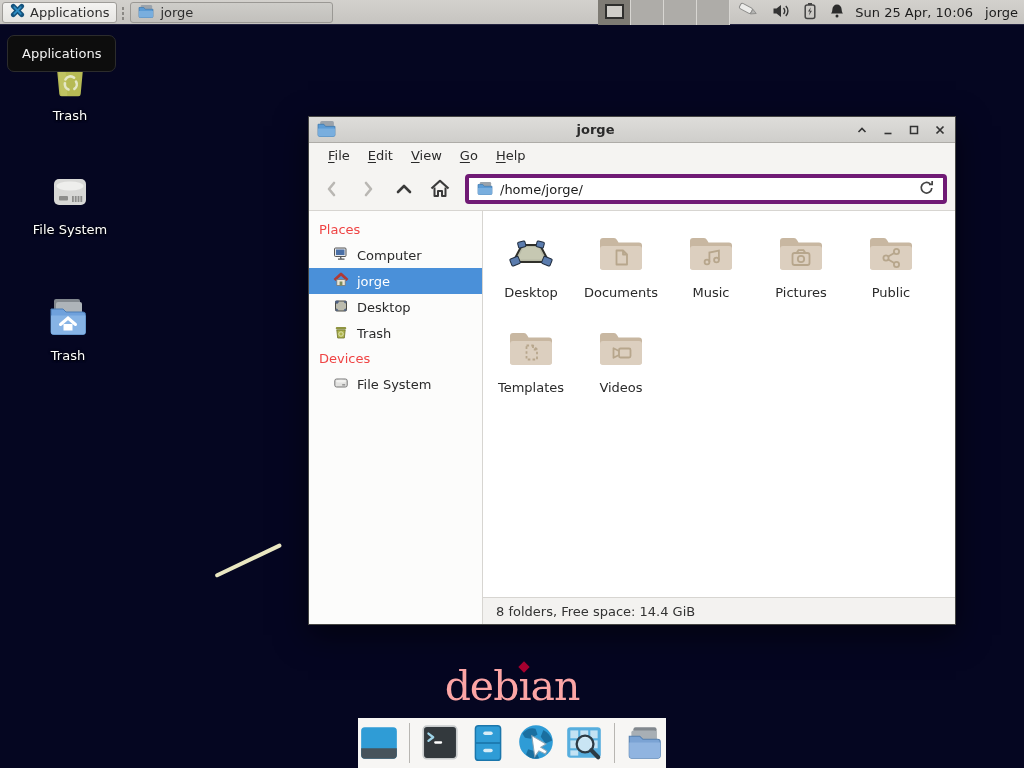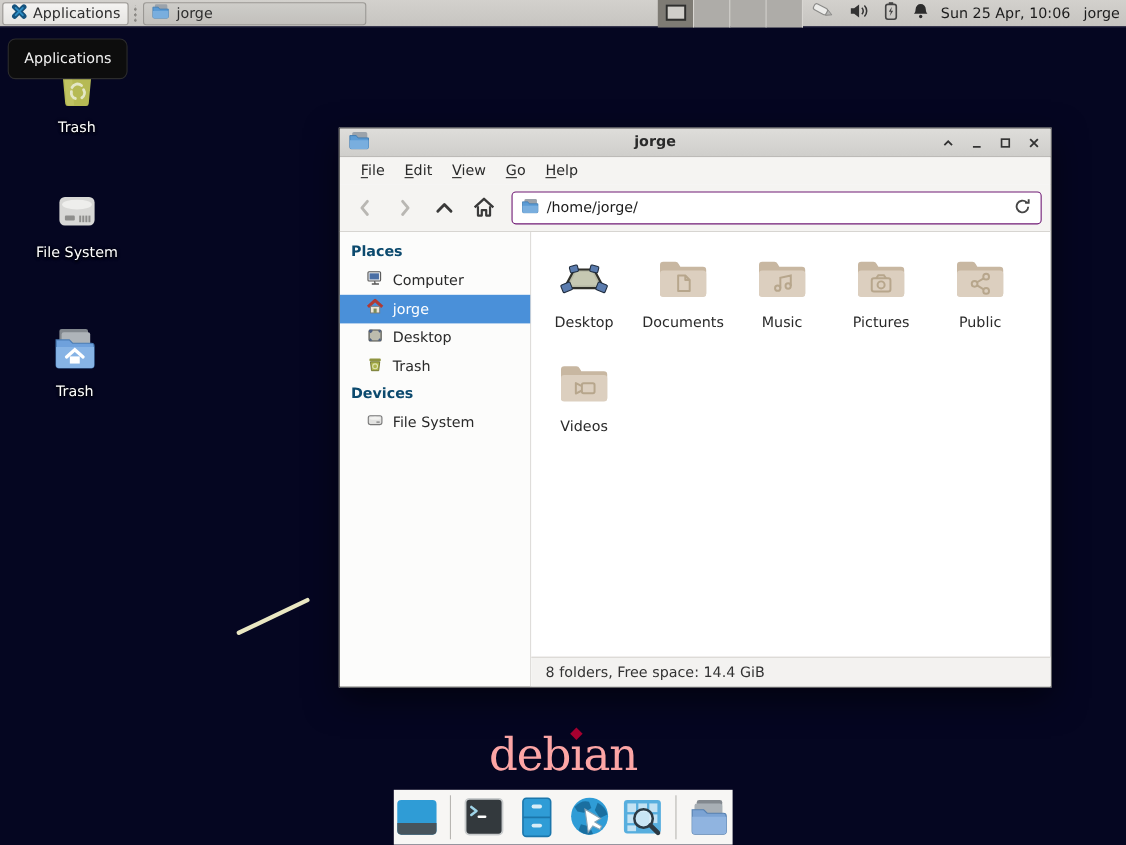--- a/index.html
+++ b/index.html
@@ -88,31 +88,31 @@
   }
   .menu-item { padding:3px 9px; color:#2a2a2a; }
 
   .toolbar {
     height:43px; background:#f5f4f2; border-bottom:1px solid #d7d5d1;
     display:flex; align-items:center; padding:0 8px; gap:6px; flex:0 0 auto;
   }
   .tool-btn { width:30px; height:30px; display:flex; align-items:center; justify-content:center; border-radius:3px; }
   .path-entry {
     flex:1; height:30px; margin-left:4px; background:#fff;
-    border:1px solid #701a75; border-radius:4px;
+    border:4px solid #701a75; border-radius:4px;
     display:flex; align-items:center; padding:0 8px; gap:7px;
   }
   .path-entry .ptext { flex:1; color:#1a1a1a; }
 
   .content { flex:1; display:flex; min-height:0; }
   .sidebar {
     width:174px; background:#fcfcfb; border-right:1px solid #d7d5d1;
     padding-top:6px; flex:0 0 auto;
   }
-  .side-header { font-weight:bold; color:#0c4a6e; padding:5px 0 5px 10px; }
+  .side-header { font-weight:normal; color:#ef4444; padding:5px 0 5px 10px; }
   .side-row { height:26px; display:flex; align-items:center; gap:8px; padding-left:24px; color:#2a2a2a; }
   .side-row.selected { background:#4a90d9; color:#fff; }
 
   .mainpane { flex:1; position:relative; background:#fff; display:flex; flex-direction:column; }
   .filegrid {
     padding:8px 0 0 3px;
     display:grid; grid-template-columns:repeat(5,90px); grid-auto-rows:95px;
     flex:1; align-content:start;
   }
   .fitem { display:flex; flex-direction:column; align-items:center; padding-top:9px; }
@@ -490,20 +490,30 @@
                 <circle cx="19" cy="30" r="2.6"></circle>
                   <circle cx="29.5" cy="23.5" r="2.6"></circle>
                   <circle cx="29.5" cy="36.5" r="2.6"></circle>
                 <path d="M21.3 28.6 l5.9 -3.6 M21.3 31.4 l5.9 3.6"></path>
               </g>
             </svg>
           </span>
           <div class="flabel">Public</div>
         </div>
 
+        <div class="fitem">
+          <span>
+            <svg width="48" height="48" viewBox="0 0 48 48">
+              <path d="M3 13 q0 -3 3 -3 h11 q2 0 3 2 l1.5 2.5 H42 q3 0 3 3 v21 q0 3 -3 3 H6 q-3 0 -3 -3 z" fill="#c8b7a1"></path>
+              <rect x="3" y="18" width="42" height="24" rx="3" fill="#dccfbf"></rect>
+              <path d="M19.5 22.5 h6.5 l4 4 v10 h-10.5 z M26 22.5 v4 h4" fill="none" stroke="#b7a68c" stroke-width="1.8" stroke-dasharray="2.6 2.2" stroke-linejoin="round"></path>
+            </svg>
+          </span>
+          <div class="flabel">Templates</div>
+        </div>
 
         <div class="fitem">
           <span>
             <svg width="48" height="48" viewBox="0 0 48 48">
               <path d="M3 13 q0 -3 3 -3 h11 q2 0 3 2 l1.5 2.5 H42 q3 0 3 3 v21 q0 3 -3 3 H6 q-3 0 -3 -3 z" fill="#c8b7a1"></path>
               <rect x="3" y="18" width="42" height="24" rx="3" fill="#dccfbf"></rect>
               <g fill="none" stroke="#b7a68c" stroke-width="1.8" stroke-linejoin="round">
                 <rect x="22" y="25.5" width="11.5" height="9" rx="1.5"></rect>
                 <path d="M22 28 l-5.5 -2.8 v9.6 l5.5 -2.8"></path>
               </g>

